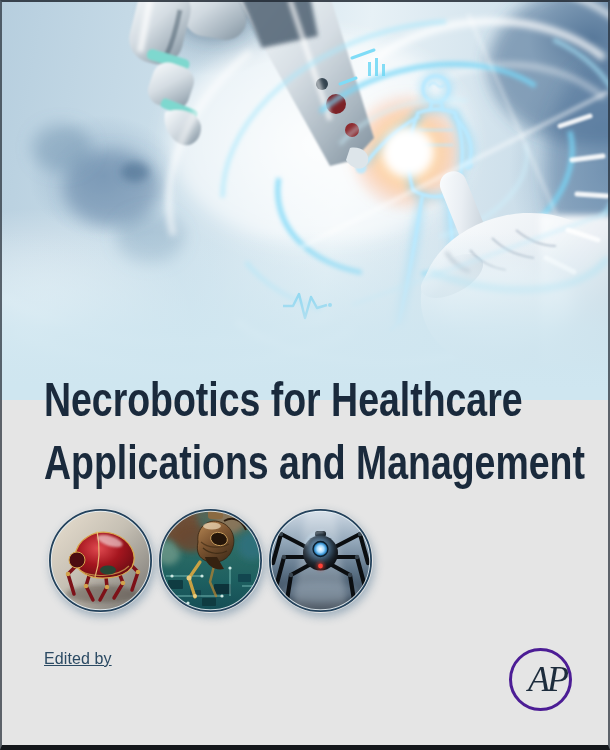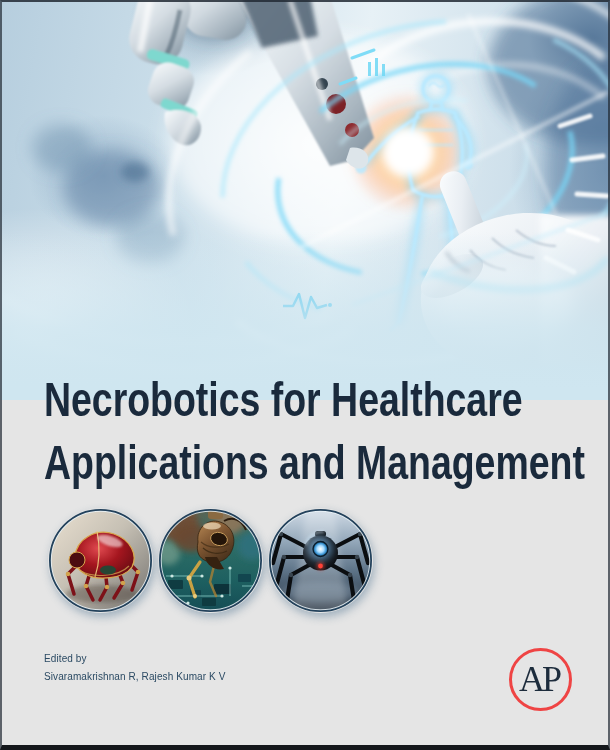--- a/index.html
+++ b/index.html
@@ -26,24 +26,24 @@
     linear-gradient(180deg, rgba(207,230,240,0) 58%, rgba(207,230,240,.85) 82%, #cfe6f0 97%);}
   .title{position:absolute;left:44px;top:368px;margin:0;z-index:10;
     color:#1a2a3c;font-weight:700;font-size:48px;line-height:63px;}
   .title .tline{display:block;transform:scaleX(.78);transform-origin:left center;
     white-space:nowrap;letter-spacing:0;}
   .thumbs{position:absolute;left:48px;top:508px;display:flex;gap:5px;z-index:10;}
   .thumb{width:105px;height:105px;border-radius:50%;
     box-shadow:2px 4px 9px rgba(80,115,145,.45);}
   .thumb svg{display:block;}
   .credits{position:absolute;left:44px;top:650px;z-index:10;
-    color:#2b4a63;font-size:10px;line-height:17.5px;letter-spacing:.1px;}
+    color:#2b4a63;font-size:16px;line-height:17.5px;letter-spacing:.1px;text-decoration:underline;}
   .ap{position:absolute;left:509px;top:648px;width:57px;height:57px;z-index:10;
-    border:3px solid #ef4444;border-radius:50%;
-    display:flex;align-items:center;justify-content:center;}
+    border:3px solid #4c1d95;border-radius:50%;
+    display:flex;align-items:center;justify-content:flex-end;font-style:italic;}
   .ap span{font-family:"Liberation Serif",serif;font-size:36px;line-height:1;
     color:#1d2c3c;letter-spacing:-3px;padding-right:3px;transform:translateY(-1px);}
 </style>
 </head>
 <body>
 
 <div class="cover">
 
   <div class="photo">
     <div class="photo-base"></div>
@@ -399,21 +399,20 @@
           <circle cx="52.5" cy="58" r="2.4" fill="#ff4136"></circle>
         </g>
         <circle cx="52.5" cy="52.5" r="49.4" fill="none" stroke="rgba(235,245,250,.8)" stroke-width="1.2"></circle>
         <circle cx="52.5" cy="52.5" r="50.6" fill="none" stroke="#23425c" stroke-width="1.8"></circle>
       </svg>
     </div>
   </div>
 
   <div class="credits">
     <div>Edited by</div>
-    <div>Sivaramakrishnan R, Rajesh Kumar K V</div>
   </div>
 
   <div class="ap">
     <span>AP</span>
   </div>
 
   <div class="frame"></div>
 </div>
 
 </body></html>

